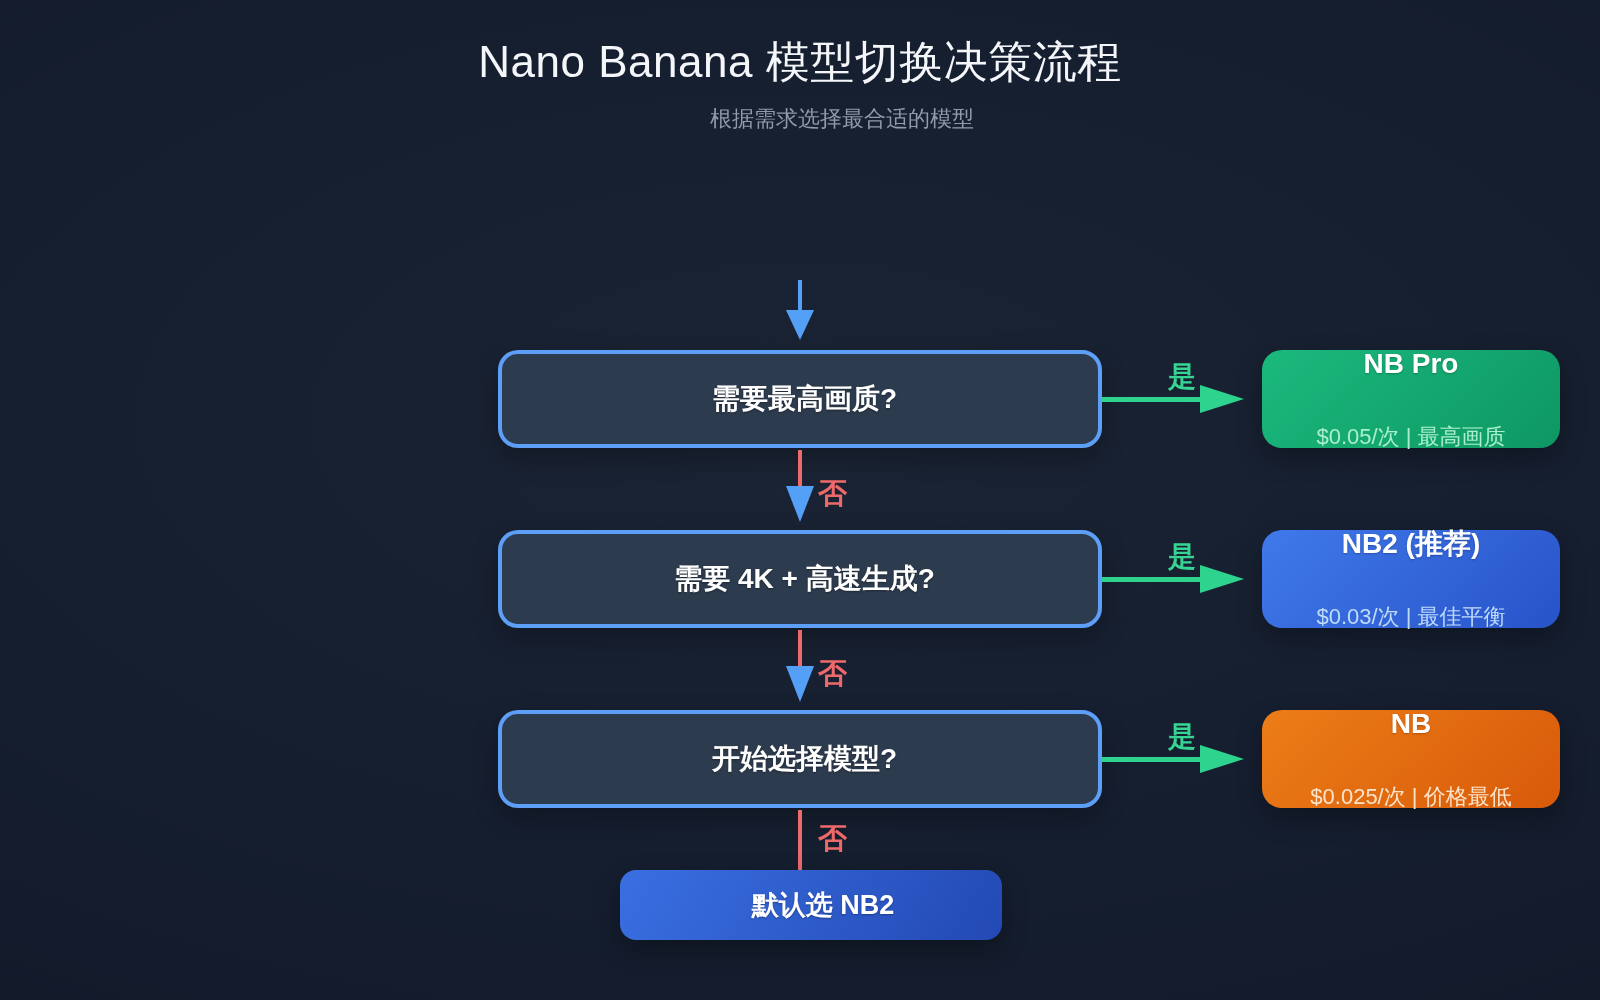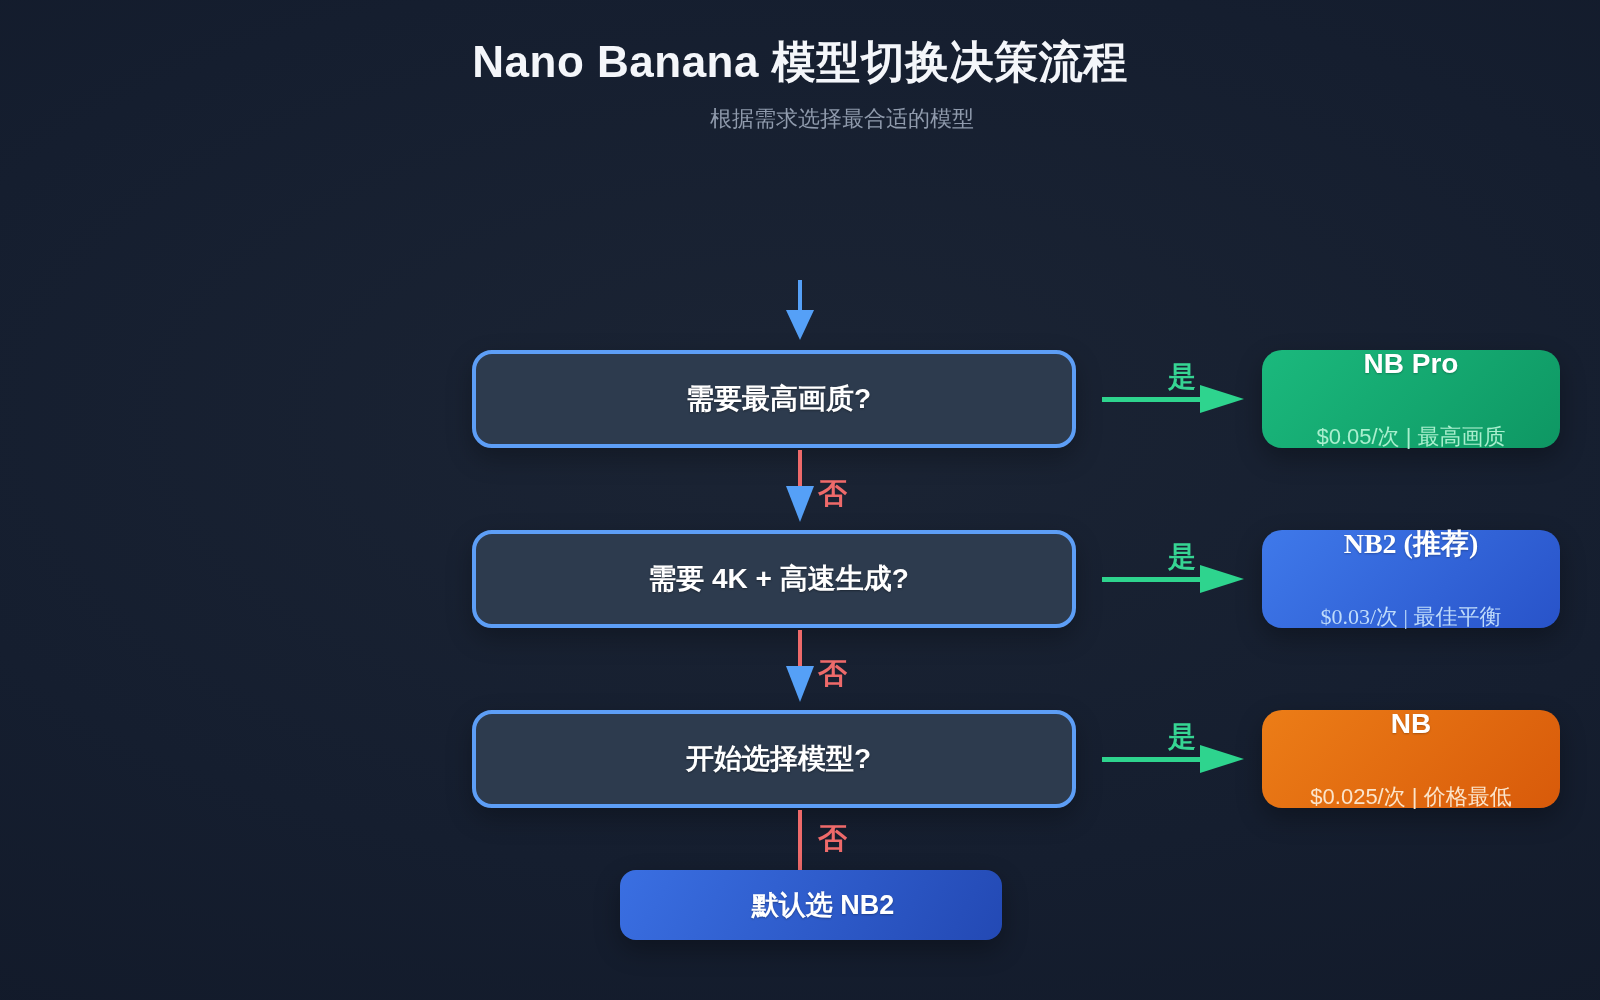--- a/index.html
+++ b/index.html
@@ -4,53 +4,53 @@
 <style>
   html,body{margin:0;padding:0;background:#0d1422;}
   .canvas{
     position:relative;width:1600px;height:1000px;overflow:hidden;
     font-family:"Liberation Sans","DejaVu Sans",sans-serif;
     background:radial-gradient(120% 95% at 50% 42%, #1b2434 0%, #151e2f 48%, #101726 100%);
   }
   .abs{position:absolute;}
   .page-title{
     left:0;top:33px;width:100%;text-align:center;margin:0;
-    font-size:44px;font-weight:700;color:#f4f6fa;letter-spacing:.5px;
+    font-size:44px;font-weight:400;color:#f4f6fa;letter-spacing:.5px;
   }
   .page-subtitle{
     left:0;top:104px;width:100%;text-align:center;
     font-size:22px;color:#8f9aac;padding-left:42px;
   }
   .start-node{
     left:602px;top:180px;width:392px;height:98px;border-radius:49px;
     background:linear-gradient(120deg,#a158f6 0%,#8b3df0 55%,#7c2fe2 100%);
     display:flex;align-items:center;justify-content:center;
     font-size:29px;font-weight:700;color:#ffffff;
     box-shadow:0 12px 38px rgba(124,47,226,.38);
     text-shadow:0 1px 2px rgba(0,0,0,.25);
   }
   .decision{
-    left:472px;width:604px;height:98px;border-radius:20px;box-sizing:border-box;
+    left:498px;width:604px;height:98px;border-radius:20px;box-sizing:border-box;
     background:#2d3b4e;border:4px solid #5d9ef6;
     display:flex;align-items:center;justify-content:center;
     font-size:28px;font-weight:700;color:#ffffff;
     box-shadow:0 10px 26px rgba(0,0,0,.28);
     text-shadow:0 1px 2px rgba(0,0,0,.35);
     padding-left:9px;
   }
   .result{
     left:1262px;width:298px;height:98px;border-radius:20px;
     display:flex;flex-direction:column;align-items:center;justify-content:space-between;gap:0;
     box-shadow:0 10px 26px rgba(0,0,0,.3);
   }
   .result .result-name{font-size:28px;font-weight:700;color:#ffffff;line-height:1;text-shadow:0 1px 2px rgba(0,0,0,.25);}
   .result .result-detail{font-size:22px;line-height:1;}
   .result.green{background:linear-gradient(135deg,#1bb97d 0%,#0e9763 100%);}
   .result.green .result-detail{color:#a9efce;}
-  .result.blue{background:linear-gradient(135deg,#3f79ea 0%,#2853c9 100%);font-family:Liberation Serif, serif;}
+  .result.blue{background:linear-gradient(135deg,#3f79ea 0%,#2853c9 100%);}
   .result.blue .result-detail{color:#bfdbfa;}
   .result.orange{background:linear-gradient(135deg,#ec7d17 0%,#d85a0a 100%);}
   .result.orange .result-detail{color:#fbe4ca;}
   .vline-blue{left:798px;width:4px;background:#55a0f7;}
   .vline-red{left:798px;width:4px;background:#ee6a6a;}
   .head-down{left:786px;width:28px;height:36px;background:#55a0f7;clip-path:polygon(0 0,100% 0,50% 100%);}
   .hline-green{left:1102px;width:102px;height:5px;background:#2ed48e;}
   .head-right{left:1200px;width:44px;height:28px;background:#2ed48e;clip-path:polygon(0 0,0 100%,100% 50%);}
   .yes-label{left:1148px;width:68px;text-align:center;font-size:28px;font-weight:700;color:#36d593;line-height:1;}
   .no-label{left:818px;width:44px;font-size:29px;font-weight:700;color:#ee6a6a;line-height:1;}

